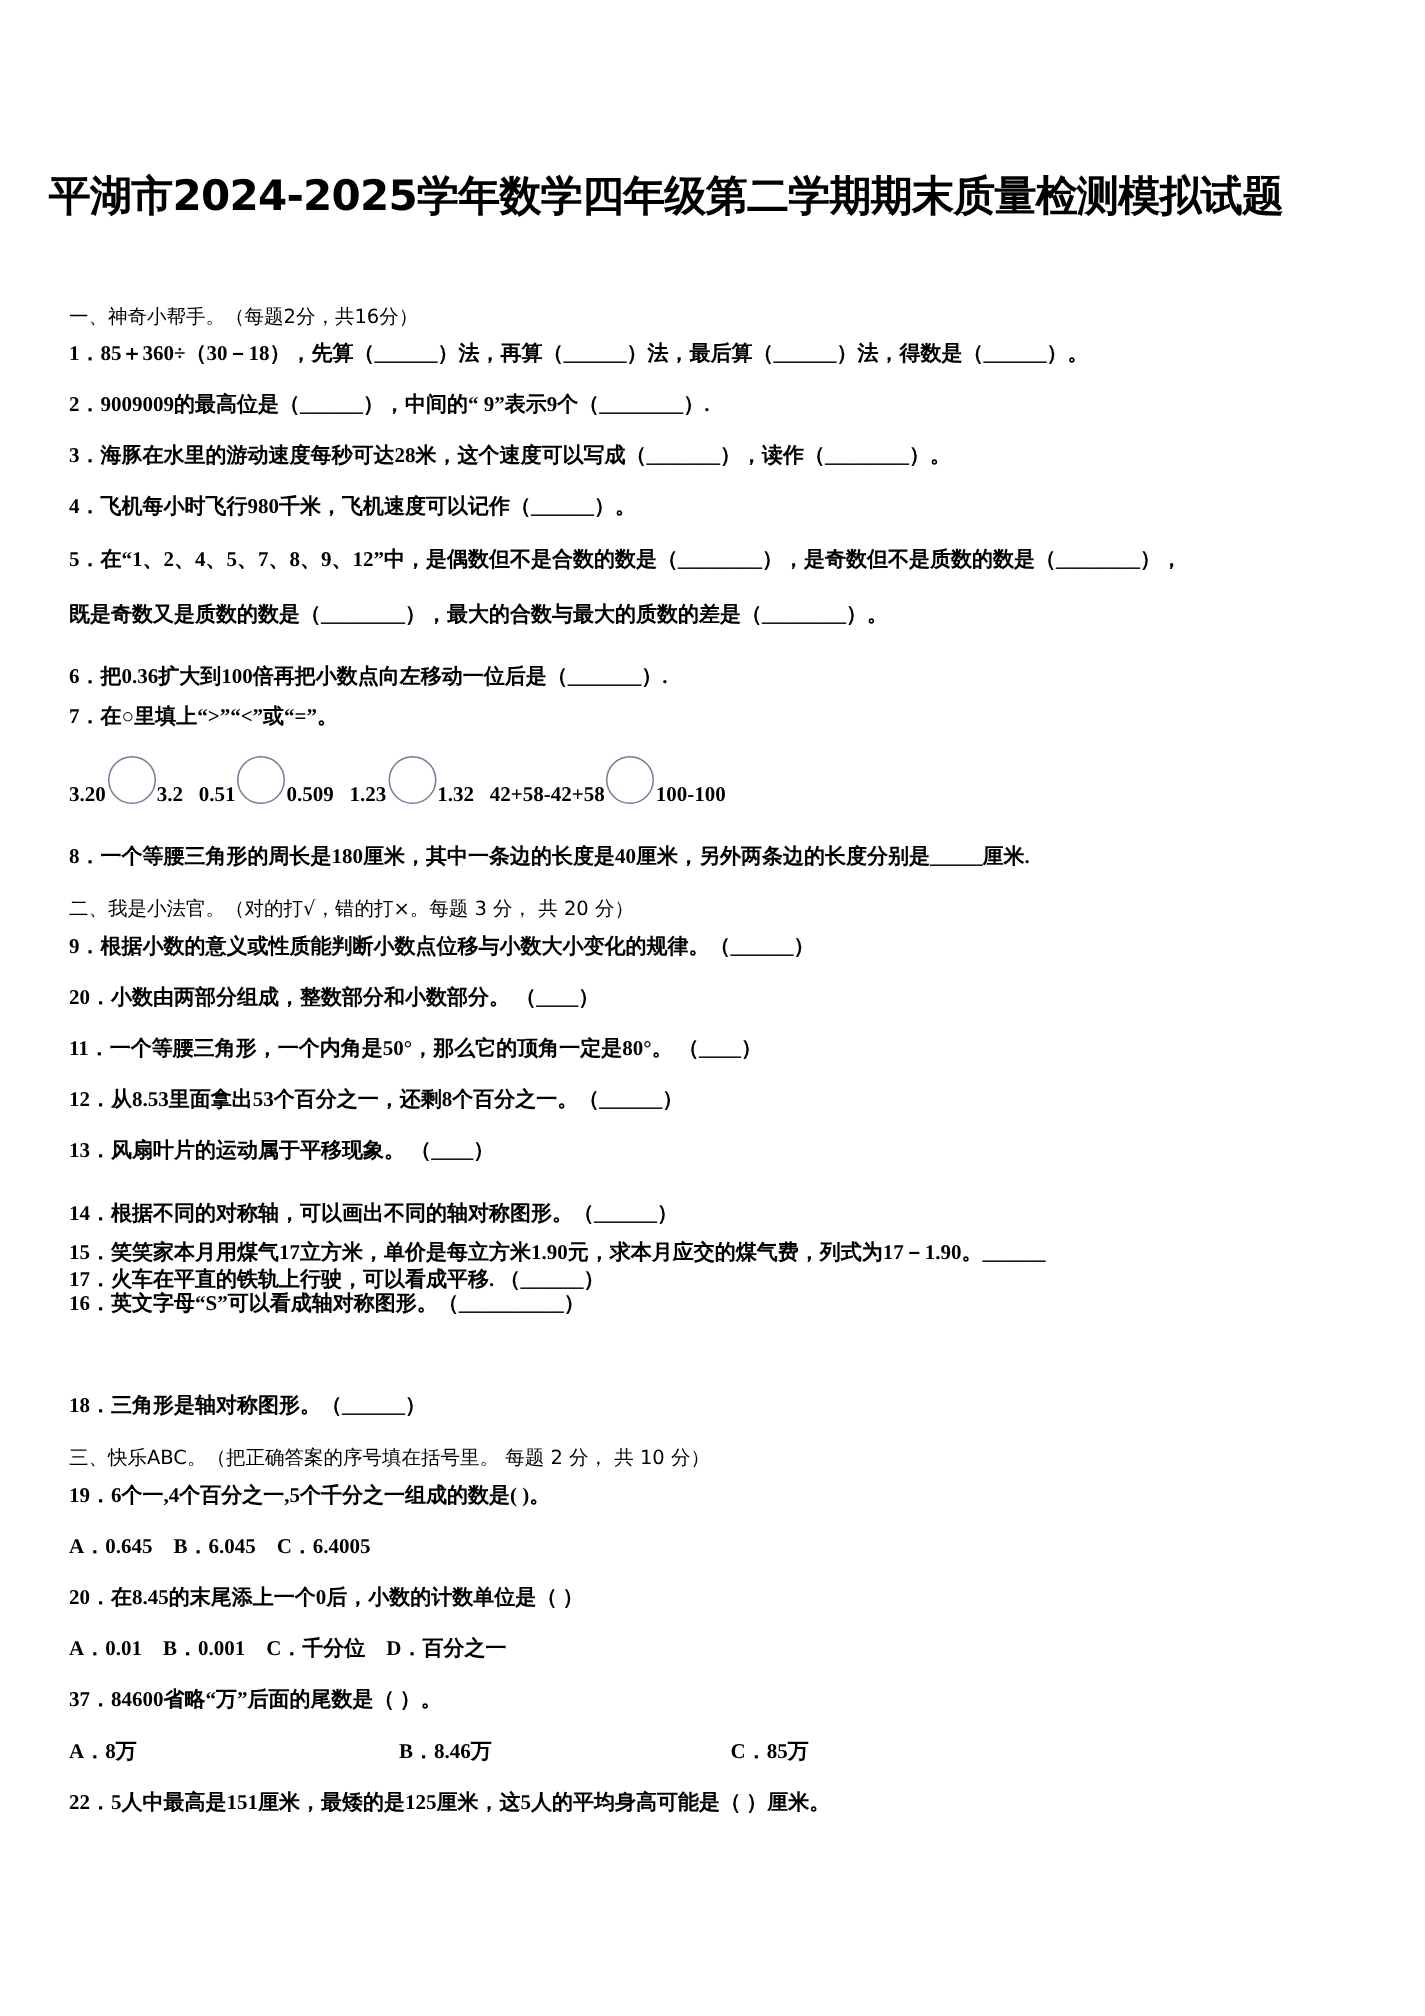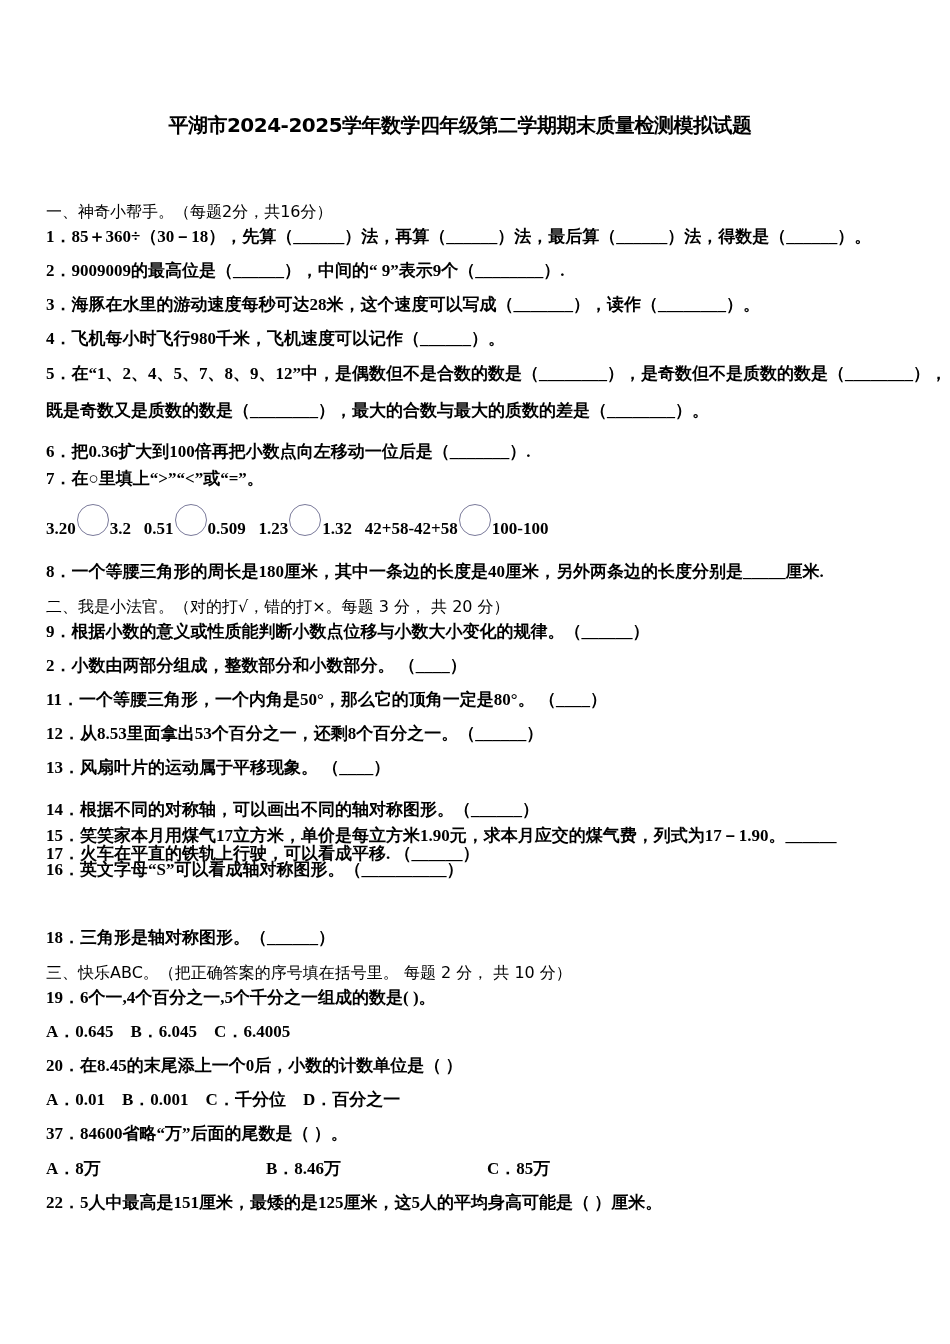--- a/index.html
+++ b/index.html
@@ -1,22 +1,22 @@
 <!DOCTYPE html>
 <html><head>
   <meta charset="utf-8">
   <style>
     html, body { margin: 0; padding: 0; background: #ffffff; }
     body { width: 950px; height: 1344px; position: relative; overflow: hidden; color: #000;
       font-family: "Liberation Serif", "DejaVu Serif", serif; }
-    .title { position: absolute; top: 112px; left: 16px; width: 888px; text-align: center;
-      font-family: "DejaVu Sans", "Liberation Sans", sans-serif; font-weight: bold; font-size: 20px; letter-spacing: -0.5px; }
-    .line { position: absolute; left: 46px; font-size: 17px; white-space: nowrap; line-height: 20px; }
+    .title { position: absolute; top: 112px; left: 0; width: 888px; text-align: center;
+      font-family: "DejaVu Sans", "Liberation Sans", sans-serif; font-weight: bold; font-size: 28px; letter-spacing: -0.5px; }
+    .line { position: absolute; left: 46px; font-size: 14px; white-space: nowrap; line-height: 20px; }
     .bold { font-weight: bold; }
-    .sec { font-family: "DejaVu Sans", sans-serif; font-size: 16px; }
+    .sec { font-family: "DejaVu Sans", sans-serif; font-size: 13px; }
     .circ { display: inline-block; width: 30px; height: 30px; border: 1.5px solid #7a7a9a; border-radius: 50%;
       vertical-align: -2px; margin: 0 1px; }
   </style>
 </head>
 <body>
 
 <div class="title">平湖市2024-2025学年数学四年级第二学期期末质量检测模拟试题</div>
 
 <div class="line sec" style="top:202px">一、神奇小帮手。（每题2分，共16分）</div>
 <div class="line bold" style="top:227px">1．85＋360÷（30－18），先算（______）法，再算（______）法，最后算（______）法，得数是（______）。</div>
@@ -31,21 +31,21 @@
 <div class="line bold" style="top:504px; line-height:36px;">
   <span>3.20</span><span class="circ"></span><span>3.2</span>&nbsp;&nbsp;
   <span>0.51</span><span class="circ"></span><span>0.509</span>&nbsp;&nbsp;
   <span>1.23</span><span class="circ"></span><span>1.32</span>&nbsp;&nbsp;
   <span>42+58-42+58</span><span class="circ"></span><span>100-100</span>
 </div>
 
 <div class="line bold" style="top:562px">8．一个等腰三角形的周长是180厘米，其中一条边的长度是40厘米，另外两条边的长度分别是_____厘米.</div>
 <div class="line sec" style="top:597px">二、我是小法官。（对的打√，错的打×。每题 3 分， 共 20 分）</div>
 <div class="line bold" style="top:622px">9．根据小数的意义或性质能判断小数点位移与小数大小变化的规律。（______）</div>
-<div class="line bold" style="top:656px">2．小数由两部分组成，整数部分和小数部分。 （____）</div>
+<div class="line bold" style="top:656px">20．小数由两部分组成，整数部分和小数部分。 （____）</div>
 <div class="line bold" style="top:690px">11．一个等腰三角形，一个内角是50°，那么它的顶角一定是80°。            （____）</div>
 <div class="line bold" style="top:724px">12．从8.53里面拿出53个百分之一，还剩8个百分之一。（______）</div>
 <div class="line bold" style="top:758px">13．风扇叶片的运动属于平移现象。                       （____）</div>
 <div class="line bold" style="top:800px">14．根据不同的对称轴，可以画出不同的轴对称图形。（______）</div>
 <div class="line bold" style="top:826px">15．笑笑家本月用煤气17立方米，单价是每立方米1.90元，求本月应交的煤气费，列式为17－1.90。______</div>
 <div class="line bold" style="top:860px">16．英文字母“S”可以看成轴对称图形。（__________）</div>
 <div class="line bold" style="top:844px">17．火车在平直的铁轨上行驶，可以看成平移.  （______）</div>
 <div class="line bold" style="top:928px">18．三角形是轴对称图形。（______）</div>
 <div class="line sec" style="top:963px">三、快乐ABC。（把正确答案的序号填在括号里。 每题 2 分， 共 10 分）</div>
 <div class="line bold" style="top:988px">19．6个一,4个百分之一,5个千分之一组成的数是(       )。</div>

